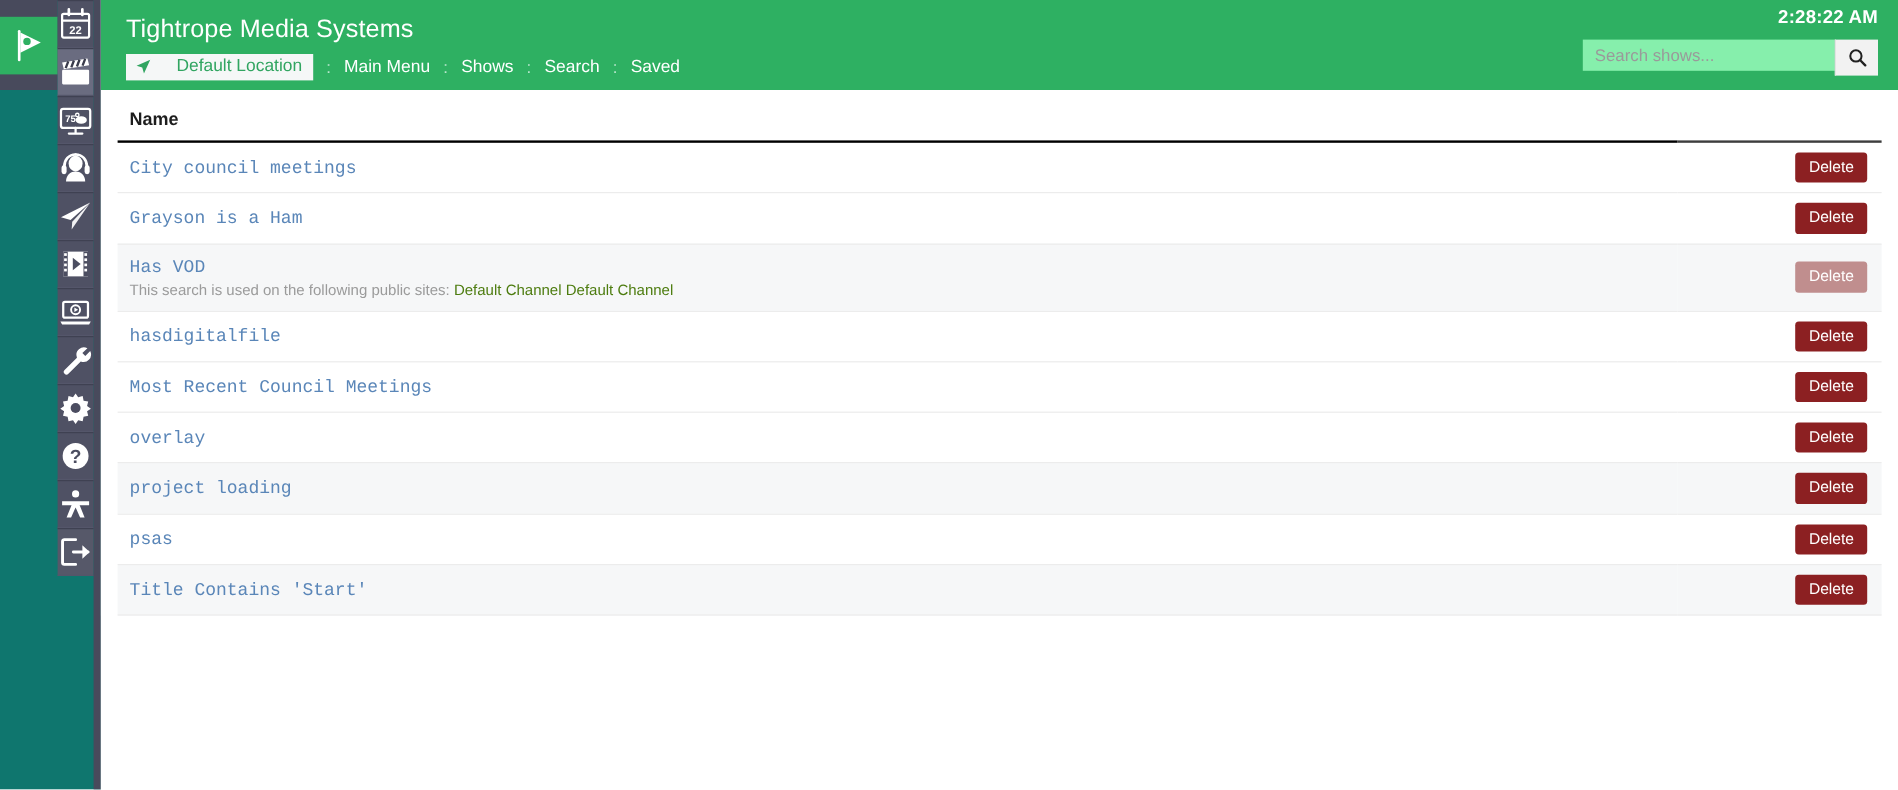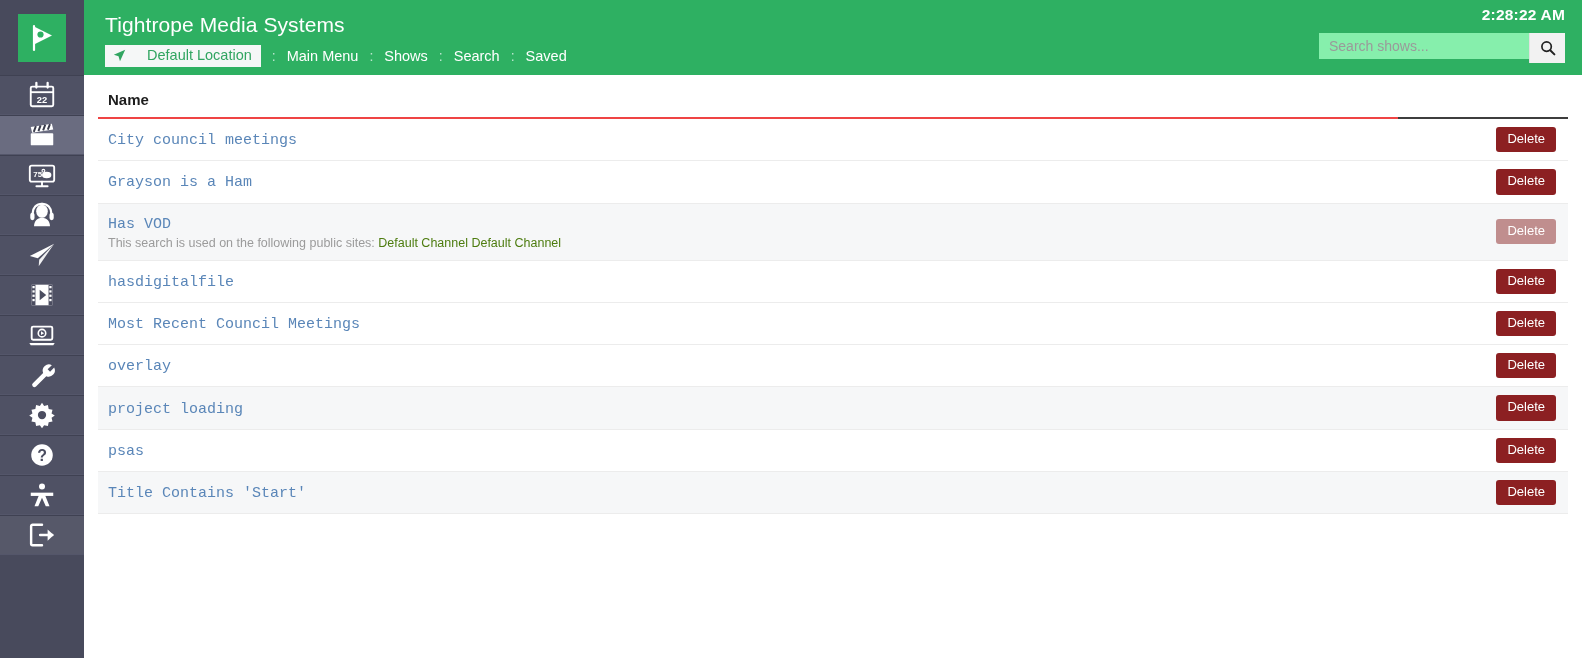--- a/index.html
+++ b/index.html
@@ -11,22 +11,22 @@
     background: #ffffff;
     font-family: "Liberation Sans", sans-serif;
     -webkit-font-smoothing: antialiased;
   }
 
   #app { position: relative; width: 1582px; height: 658px; display: flex; }
 
   
   .sidebar {
     width: 84px; min-width: 84px; height: 658px;
-    background: #737373;
-    display: flex; flex-direction: column;
+    background: #0f766e;
+    display: flex; flex-direction: row;
     align-items: stretch;
   }
   .logo-cell {
     height: 75px; display: flex; align-items: center; justify-content: center;
     background: #484a5c;
   }
   .logo-box {
     width: 48px; height: 48px; background: #2eb062;
     display: flex; align-items: center; justify-content: center;
   }
@@ -88,21 +88,21 @@
     width: 36px; height: 30px; border: none; background: #f2f2f2;
     display: flex; align-items: center; justify-content: center; cursor: pointer;
     border-left: 1px solid #e2e2e2;
   }
 
   
   .content { padding: 0 14px 0 14px; background: #fff; }
   table.grid { width: 100%; border-collapse: collapse; table-layout: fixed; }
   table.grid th.col-name {
     text-align: left; font-size: 15px; color: #1d1d1d; font-weight: bold;
-    padding: 16px 0 9px 10px; border-bottom: 2px solid #ef4444;
+    padding: 16px 0 9px 10px; border-bottom: 2px solid #000000;
   }
   table.grid th.col-act { border-bottom: 2px solid #3d3d3d; width: 170px; }
 
   tr.row td { border-bottom: 1px solid #ececec; }
   tr.row.odd  td { background: #ffffff; }
   tr.row.even td { background: #f6f7f8; }
 
   td.cell-name { padding: 10px 0 10px 10px; vertical-align: middle; }
   td.cell-act  { padding: 8px 12px 8px 0; text-align: right; vertical-align: middle; width: 170px; }
 

